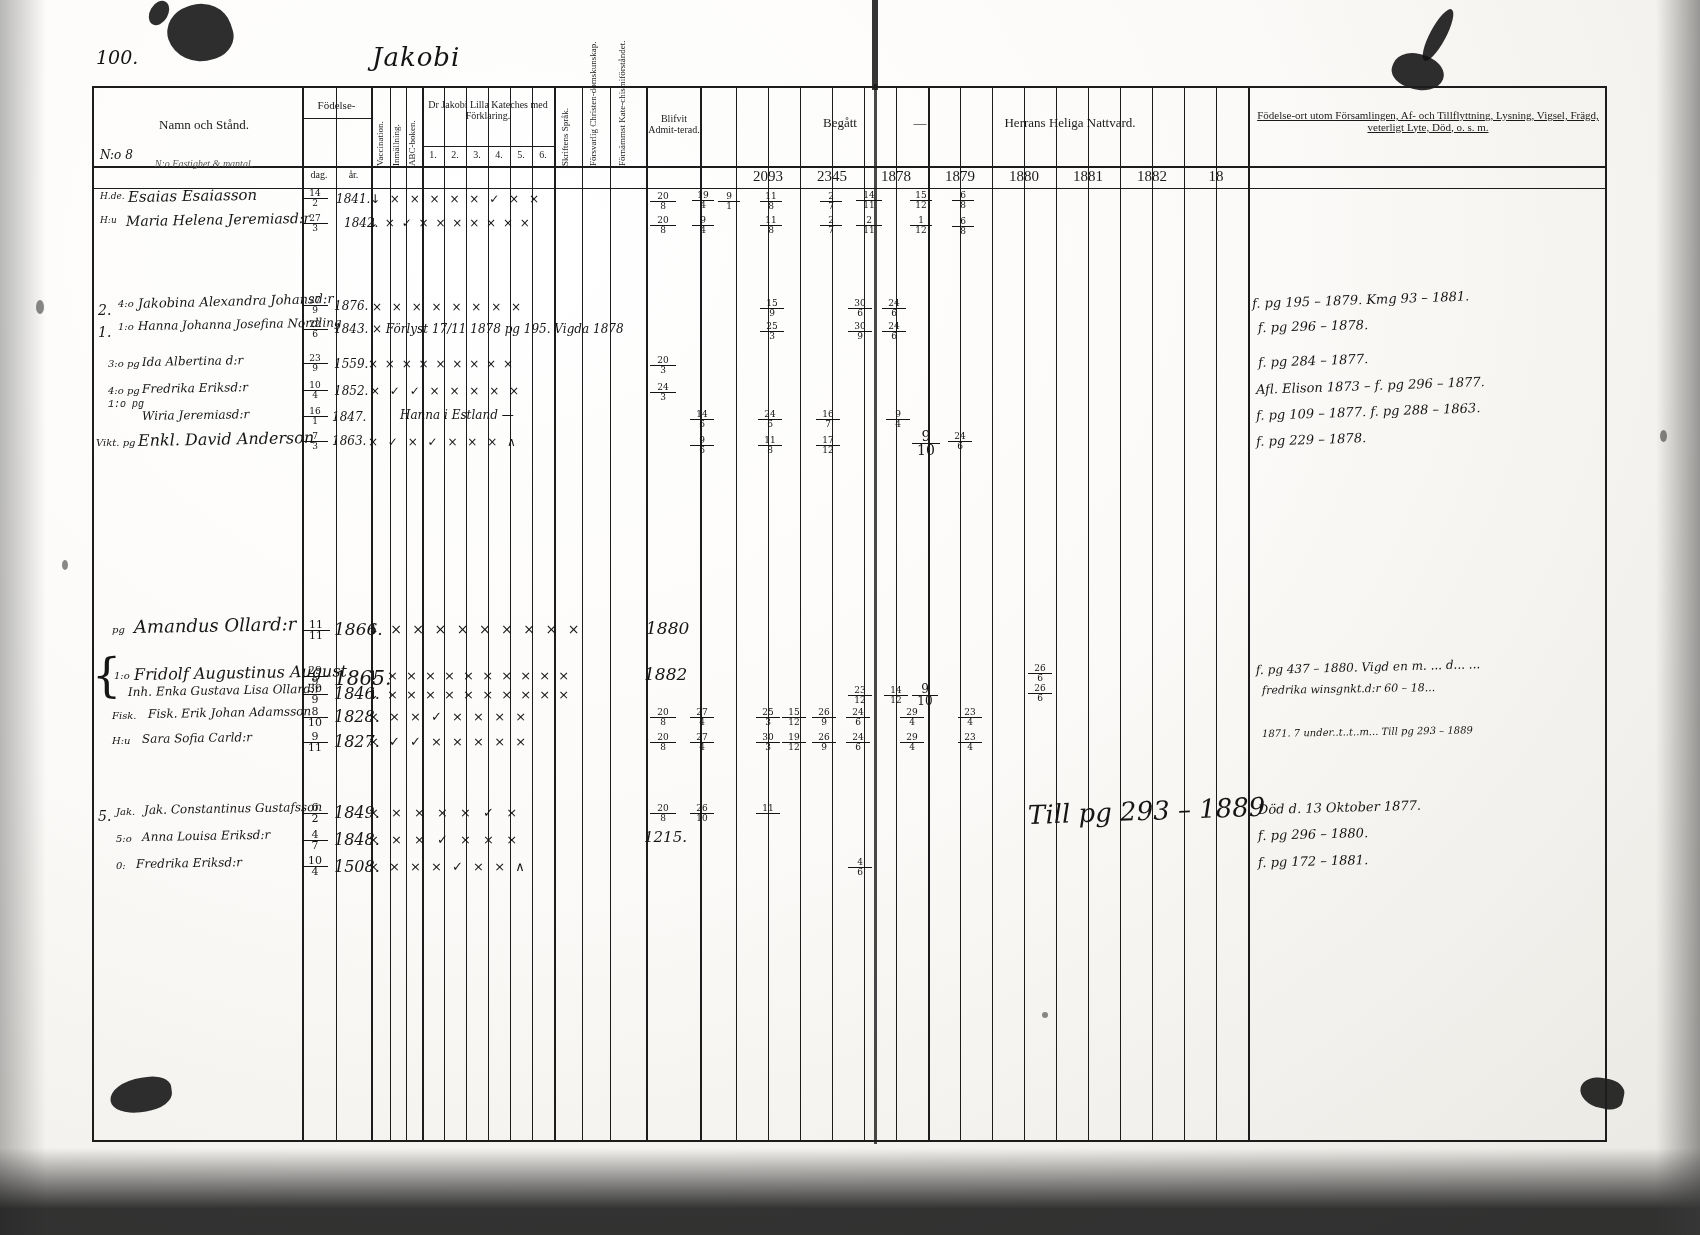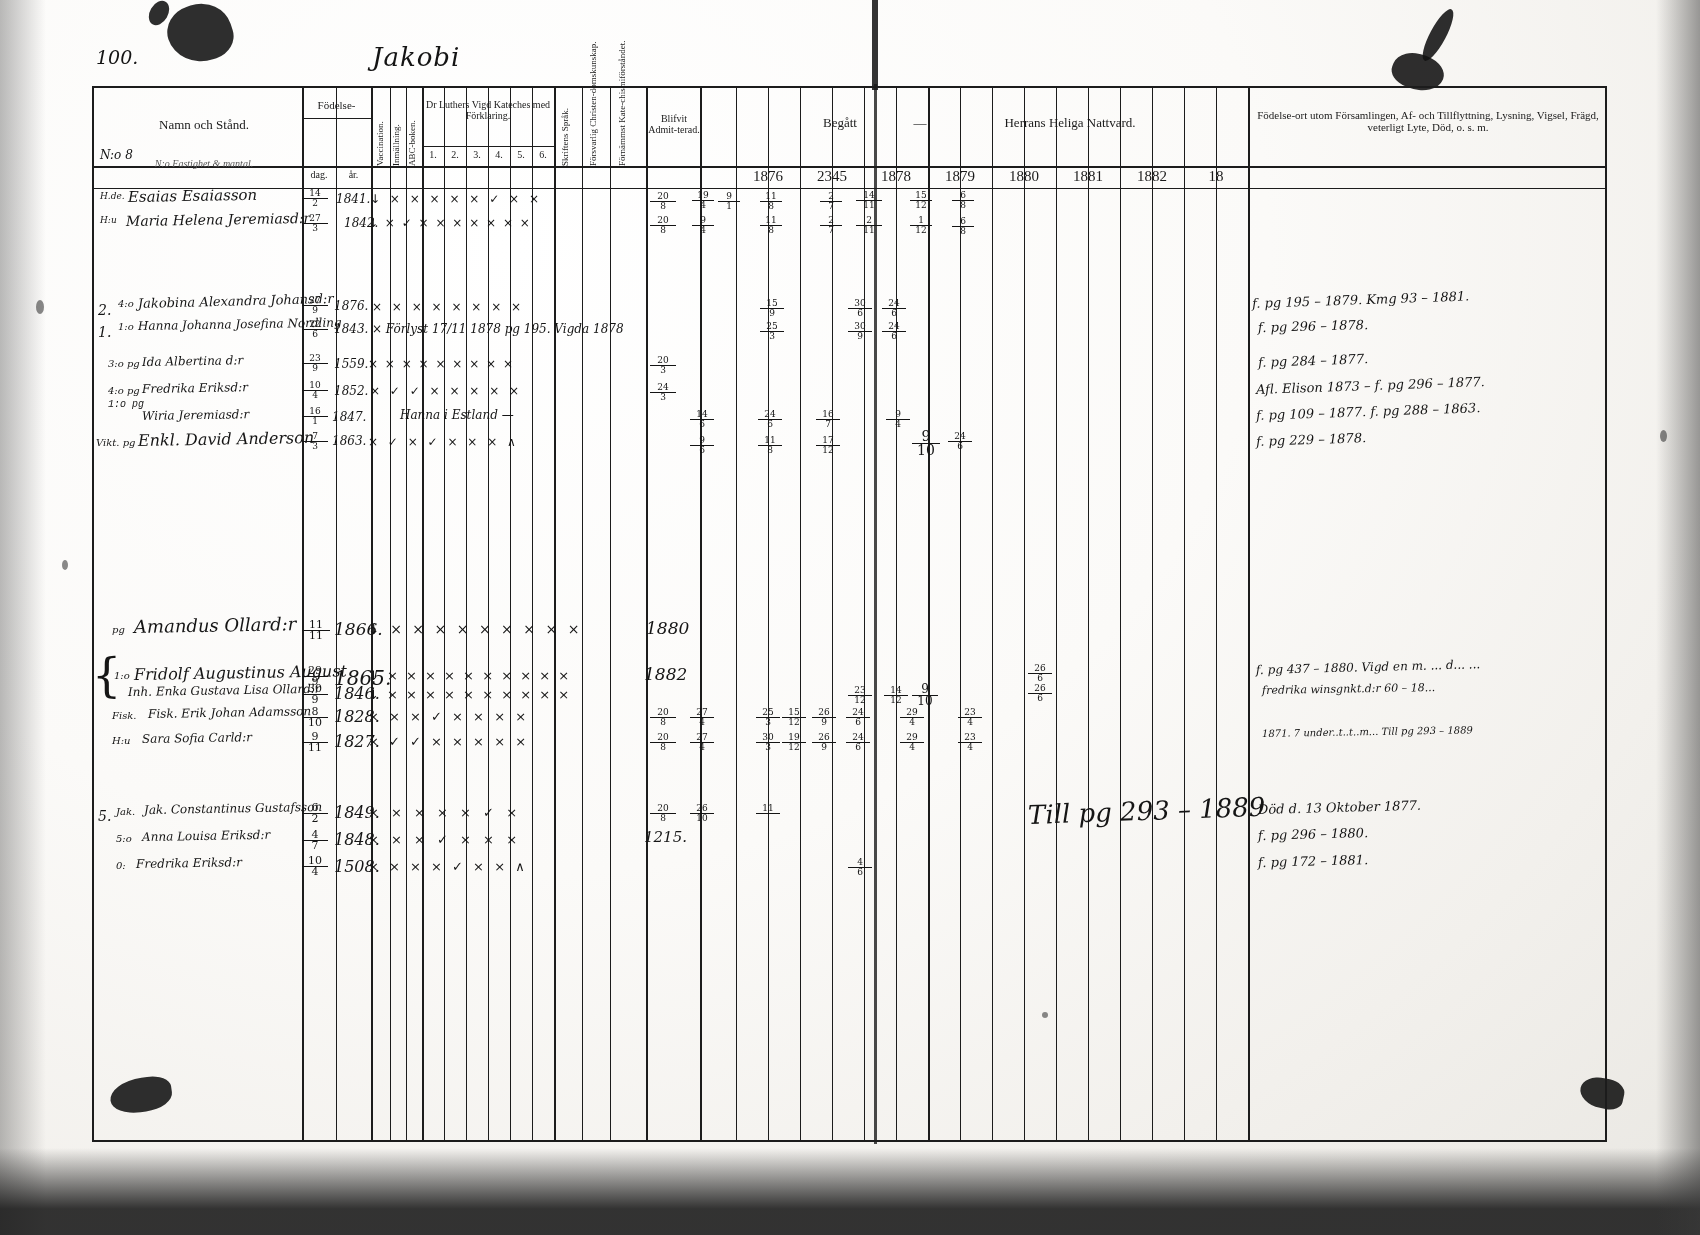--- a/index.html
+++ b/index.html
@@ -180,41 +180,41 @@
 
     <div class="hdr-txt" style="left:208px;top:12px;width:69px;font-size:11px;">Födelse-</div>
     <div class="hdr-txt" style="left:208px;top:82px;width:34px;font-size:10px;">dag.</div>
     <div class="hdr-txt" style="left:242px;top:82px;width:35px;font-size:10px;">år.</div>
     <div class="hline" style="top:30px;left:208px;width:69px;"></div>
 
     <div class="vert" style="left:281px;top:2px;height:76px;font-size:9px;">Vaccination.</div>
     <div class="vert" style="left:297px;top:2px;height:76px;font-size:9px;">Inmällning.</div>
     <div class="vert" style="left:313px;top:2px;height:76px;font-size:9px;">ABC-boken.</div>
 
-    <div class="hdr-txt" style="left:328px;top:12px;width:132px;font-size:10px;">Dr Luthers Vigd Kateches med Förklaring.</div>
+    <div class="hdr-txt" style="left:328px;top:12px;width:132px;font-size:10px;">Dr Jakobi Lilla Kateches med Förklaring.</div>
     <div class="hline" style="top:58px;left:328px;width:132px;"></div>
     <div class="hdr-txt" style="left:328px;top:62px;width:22px;font-size:10px;">1.</div>
     <div class="hdr-txt" style="left:350px;top:62px;width:22px;font-size:10px;">2.</div>
     <div class="hdr-txt" style="left:372px;top:62px;width:22px;font-size:10px;">3.</div>
     <div class="hdr-txt" style="left:394px;top:62px;width:22px;font-size:10px;">4.</div>
     <div class="hdr-txt" style="left:416px;top:62px;width:22px;font-size:10px;">5.</div>
     <div class="hdr-txt" style="left:438px;top:62px;width:22px;font-size:10px;">6.</div>
 
     <div class="vert" style="left:466px;top:6px;height:72px;font-size:9px;">Skriftens Språk.</div>
     <div class="vert" style="left:494px;top:2px;height:76px;font-size:9px;">Försvarlig Christen-domskunskap.</div>
     <div class="vert" style="left:523px;top:2px;height:76px;font-size:9px;">Förnämmst Kate-chismiförståndet.</div>
     <div class="hdr-txt" style="left:554px;top:26px;width:52px;font-size:10px;">Blifvit Admit-terad.</div>
 
     <div class="hdr-txt" style="left:686px;top:28px;width:120px;font-size:13px;">Begått</div>
     <div class="hdr-txt" style="left:846px;top:28px;width:260px;font-size:13px;">Herrans Heliga Nattvard.</div>
     <div class="hdr-txt" style="left:806px;top:28px;width:40px;font-size:13px;">—</div>
 
-    <div class="hdr-txt" style="left:1160px;top:22px;width:348px;font-size:11px;">Födelse-ort utom Församlingen, Af- och Tillflyttning, Lysning, Vigsel, Frägd, veterligt Lyte, Död, o. s. m.</div>
-
-    <div class="yr" style="left:642px;top:80px;width:64px;">1876</div>
+    <div class="hdr-txt" style="left:1160px;top:22px;width:348px;font-size:11px;text-decoration:underline;">Födelse-ort utom Församlingen, Af- och Tillflyttning, Lysning, Vigsel, Frägd, veterligt Lyte, Död, o. s. m.</div>
+
+    <div class="yr" style="left:642px;top:80px;width:64px;">2093</div>
     <div class="yr" style="left:706px;top:80px;width:64px;">2345</div>
     <div class="yr" style="left:770px;top:80px;width:64px;">1878</div>
     <div class="yr" style="left:834px;top:80px;width:64px;">1879</div>
     <div class="yr" style="left:898px;top:80px;width:64px;">1880</div>
     <div class="yr" style="left:962px;top:80px;width:64px;">1881</div>
     <div class="yr" style="left:1026px;top:80px;width:64px;">1882</div>
     <div class="yr" style="left:1090px;top:80px;width:64px;">18</div>
 
   </div>
 

